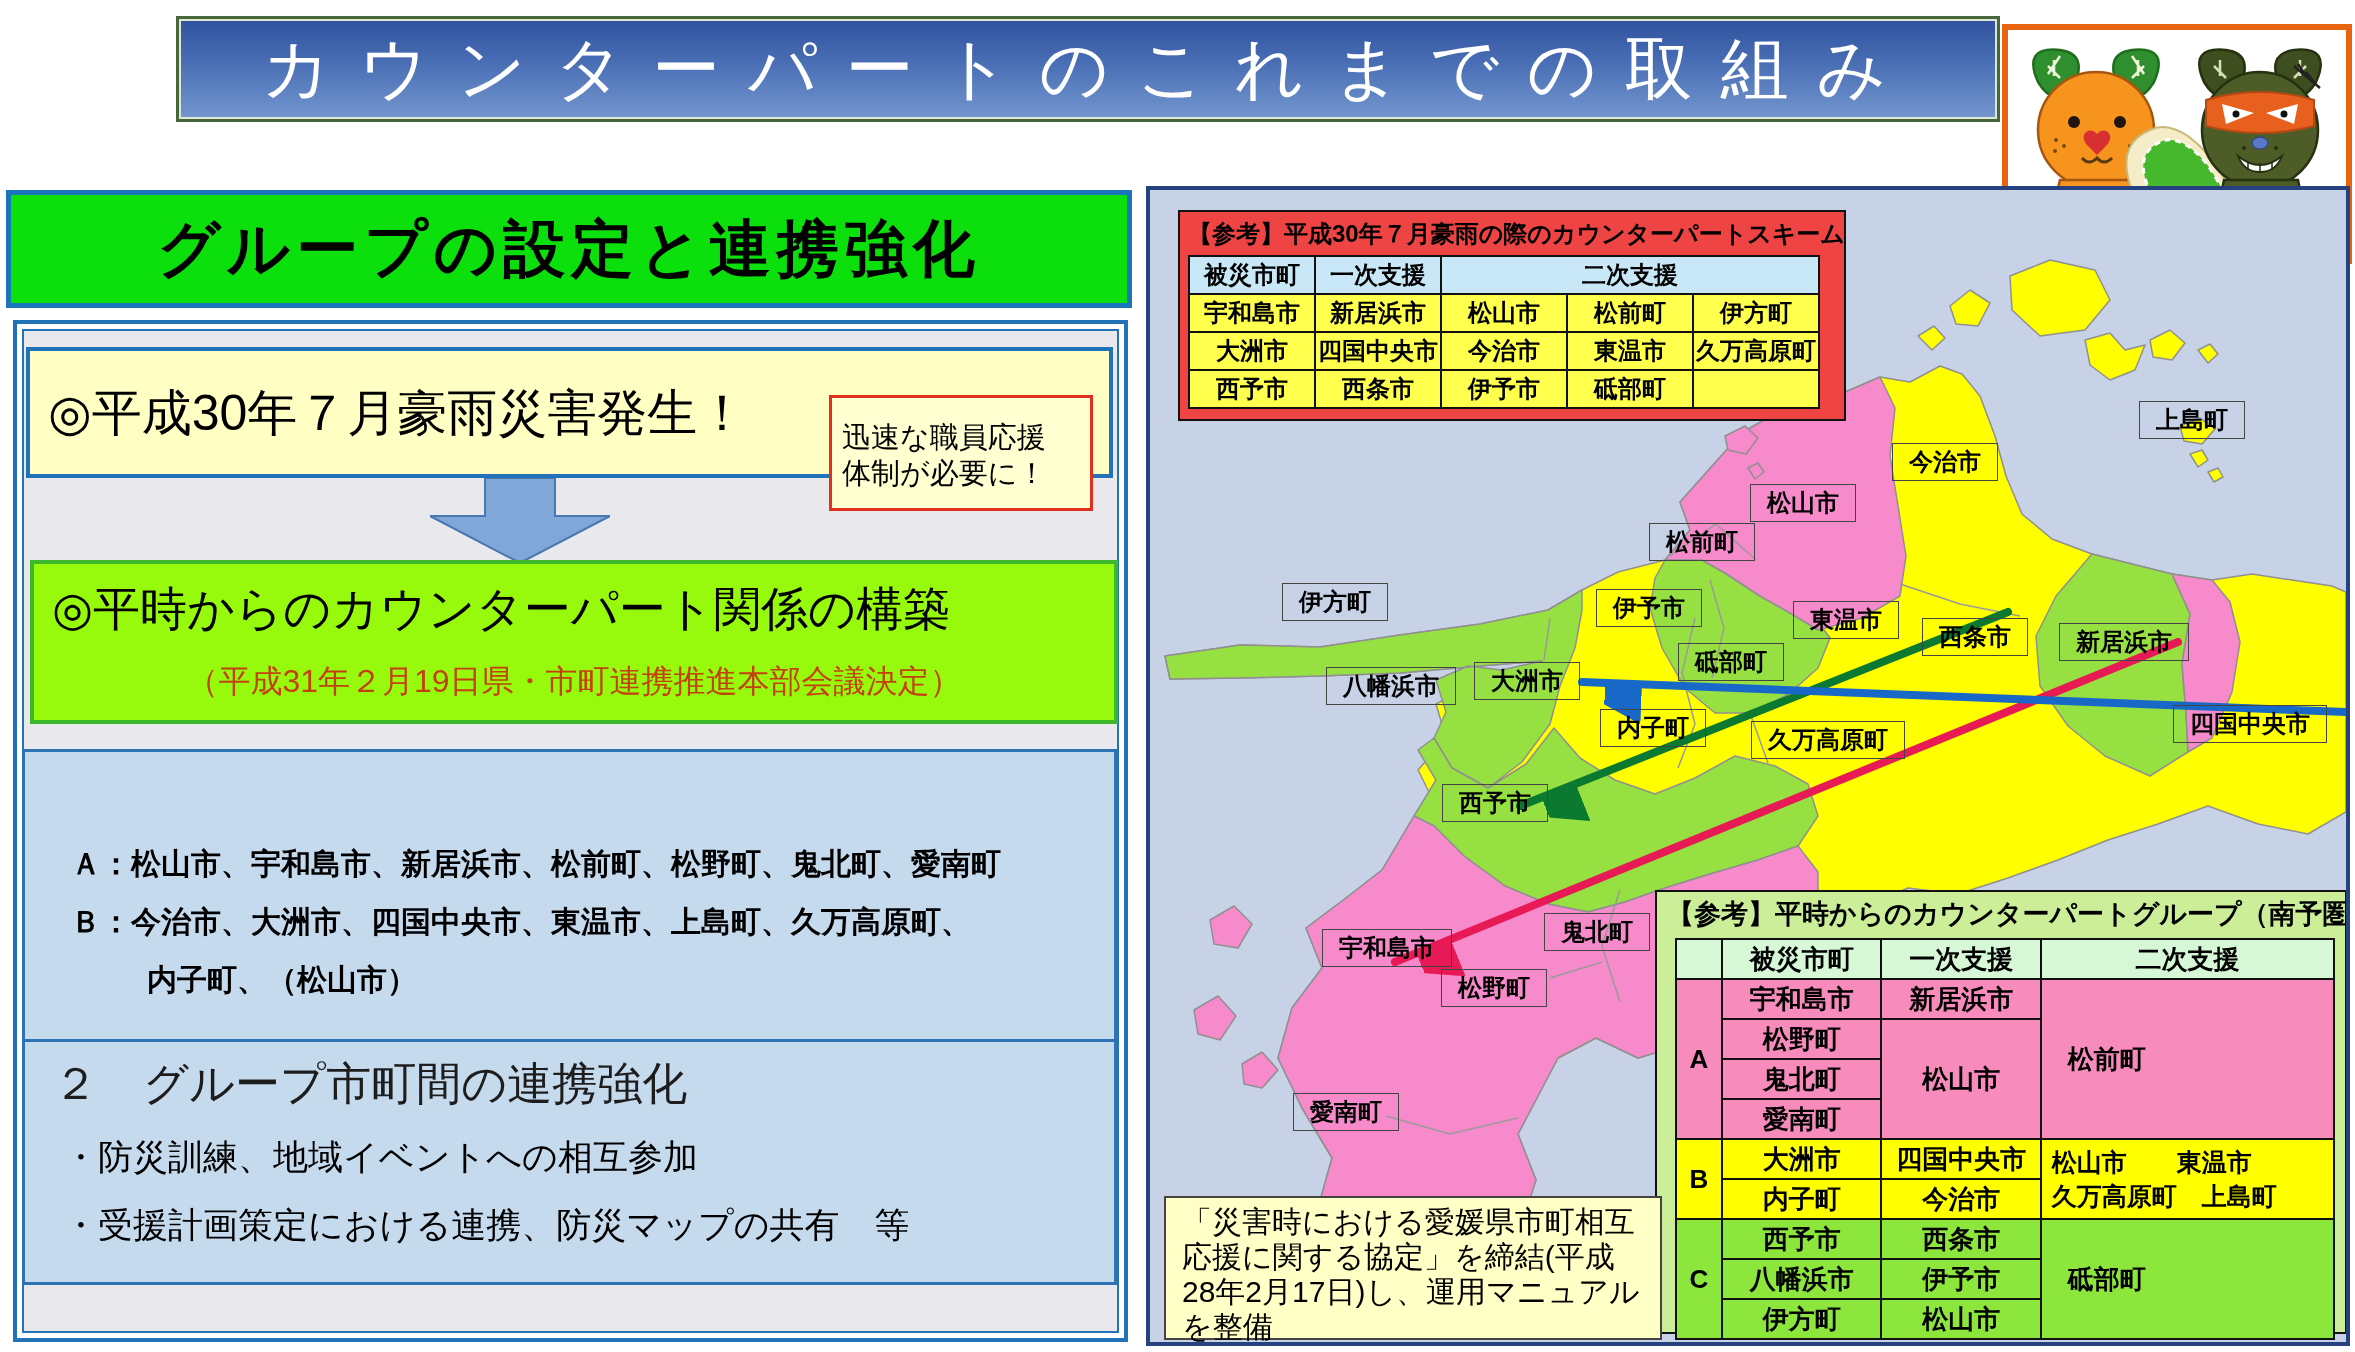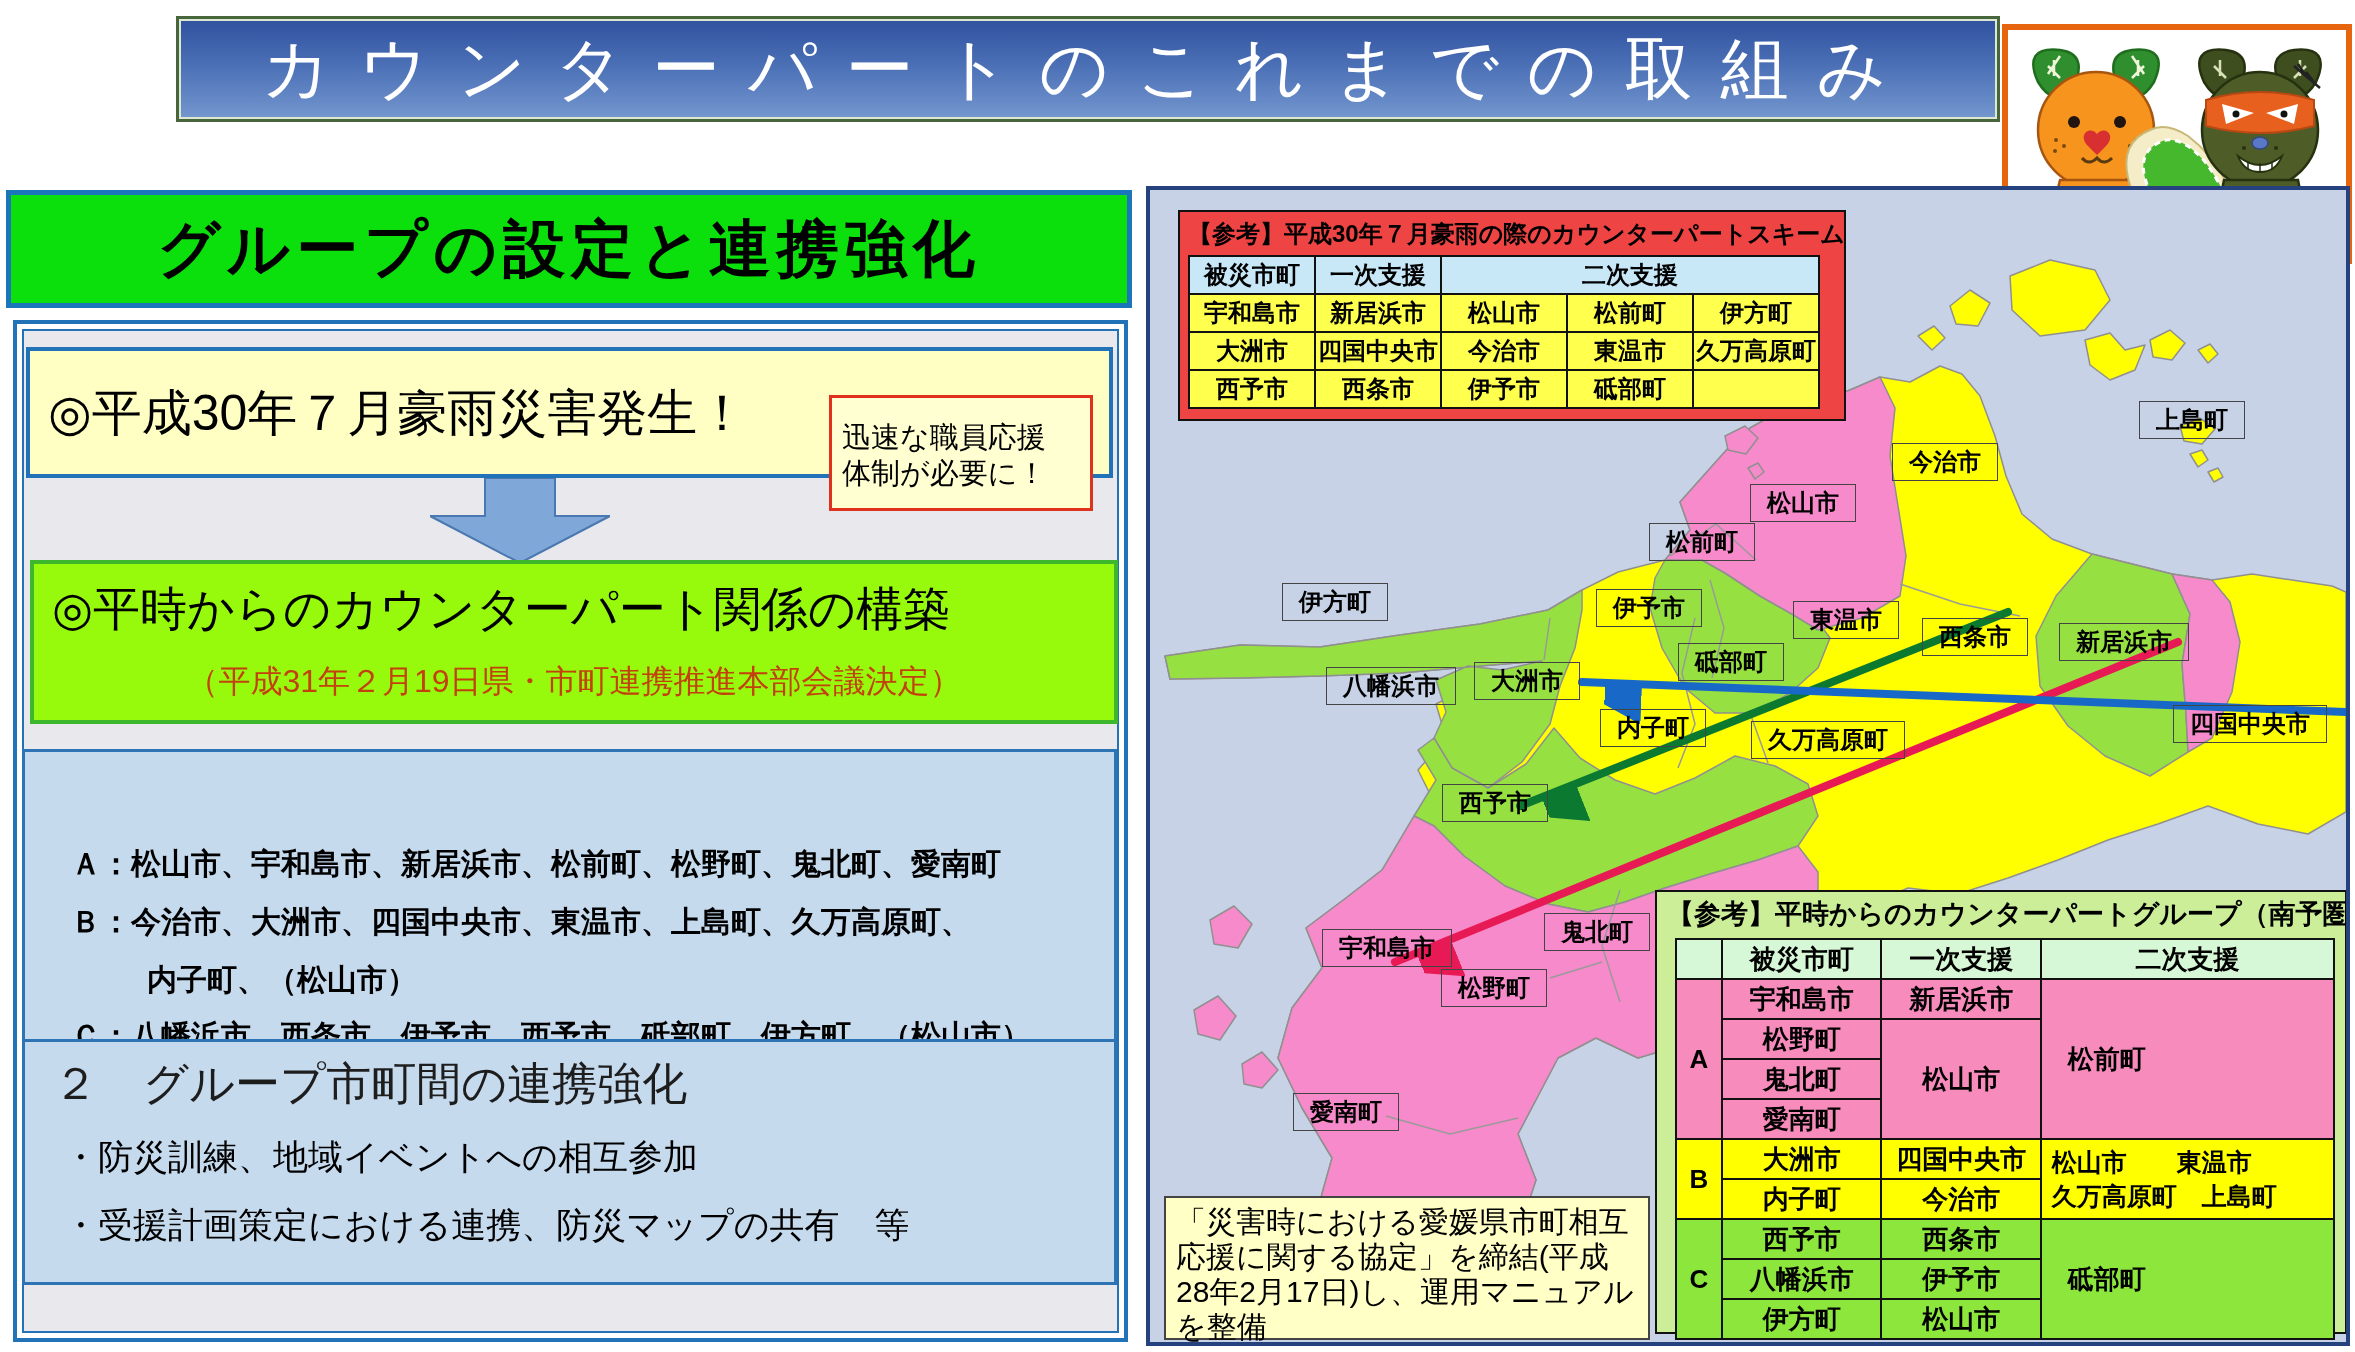--- a/index.html
+++ b/index.html
@@ -64,21 +64,21 @@
   .ref-table2 td.col-d{width:150px;}
   .ref-table2 td.col-p{width:150px;}
   .ref-table2 td.col-s{width:262px;}
   .ref-table2 tr.ga td{background:#F78CBC;}
   .ref-table2 tr.gb td{background:#FFFF00;}
   .ref-table2 tr.gc td{background:#8CE63C;}
   .ref-table2 td.sec-left{text-align:left;padding-left:26px;}
   .ref-table2 td.sec-two{text-align:left;padding-left:10px;font-size:25px;line-height:34px;}
 
   .note-box{position:absolute;left:14px;top:1006px;width:462px;height:128px;background:#FFFFC6;border:2px solid #444;
-    padding:6px 10px;font-size:30px;line-height:35px;color:#000;}
+    padding:6px 16px;font-size:30px;line-height:35px;color:#000;}
 </style>
 </head>
 <body>
 
 <div id="canvas">
 
   <div class="banner">
     <div class="banner-text">カウンターパートのこれまでの取組み</div>
   </div>
 
@@ -167,21 +167,20 @@
 
   <div class="build-box">
     <div class="build-line1">◎平時からのカウンターパート関係の構築</div>
     <div class="build-line2">（平成31年２月19日県・市町連携推進本部会議決定）</div>
   </div>
 
   <div class="section-box sec1">
     <div class="sec-line" style="left:46px;top:92px;">Ａ：松山市、宇和島市、新居浜市、松前町、松野町、鬼北町、愛南町</div>
     <div class="sec-line" style="left:46px;top:150px;">Ｂ：今治市、大洲市、四国中央市、東温市、上島町、久万高原町、</div>
     <div class="sec-line" style="left:122px;top:208px;">内子町、（松山市）</div>
-    <div class="sec-line" style="left:46px;top:264px;">Ｃ：八幡浜市、西条市、伊予市、西予市、砥部町、伊方町、（松山市）</div>
   </div>
 
   <div class="section-box sec2">
     <div class="sec-heading" style="top:12px;">２　グループ市町間の連携強化</div>
     <div class="sec-bullet" style="left:38px;top:92px;">・防災訓練、地域イベントへの相互参加</div>
     <div class="sec-bullet" style="left:38px;top:160px;">・受援計画策定における連携、防災マップの共有　等</div>
   </div>
 
   <div class="right-panel">
 

